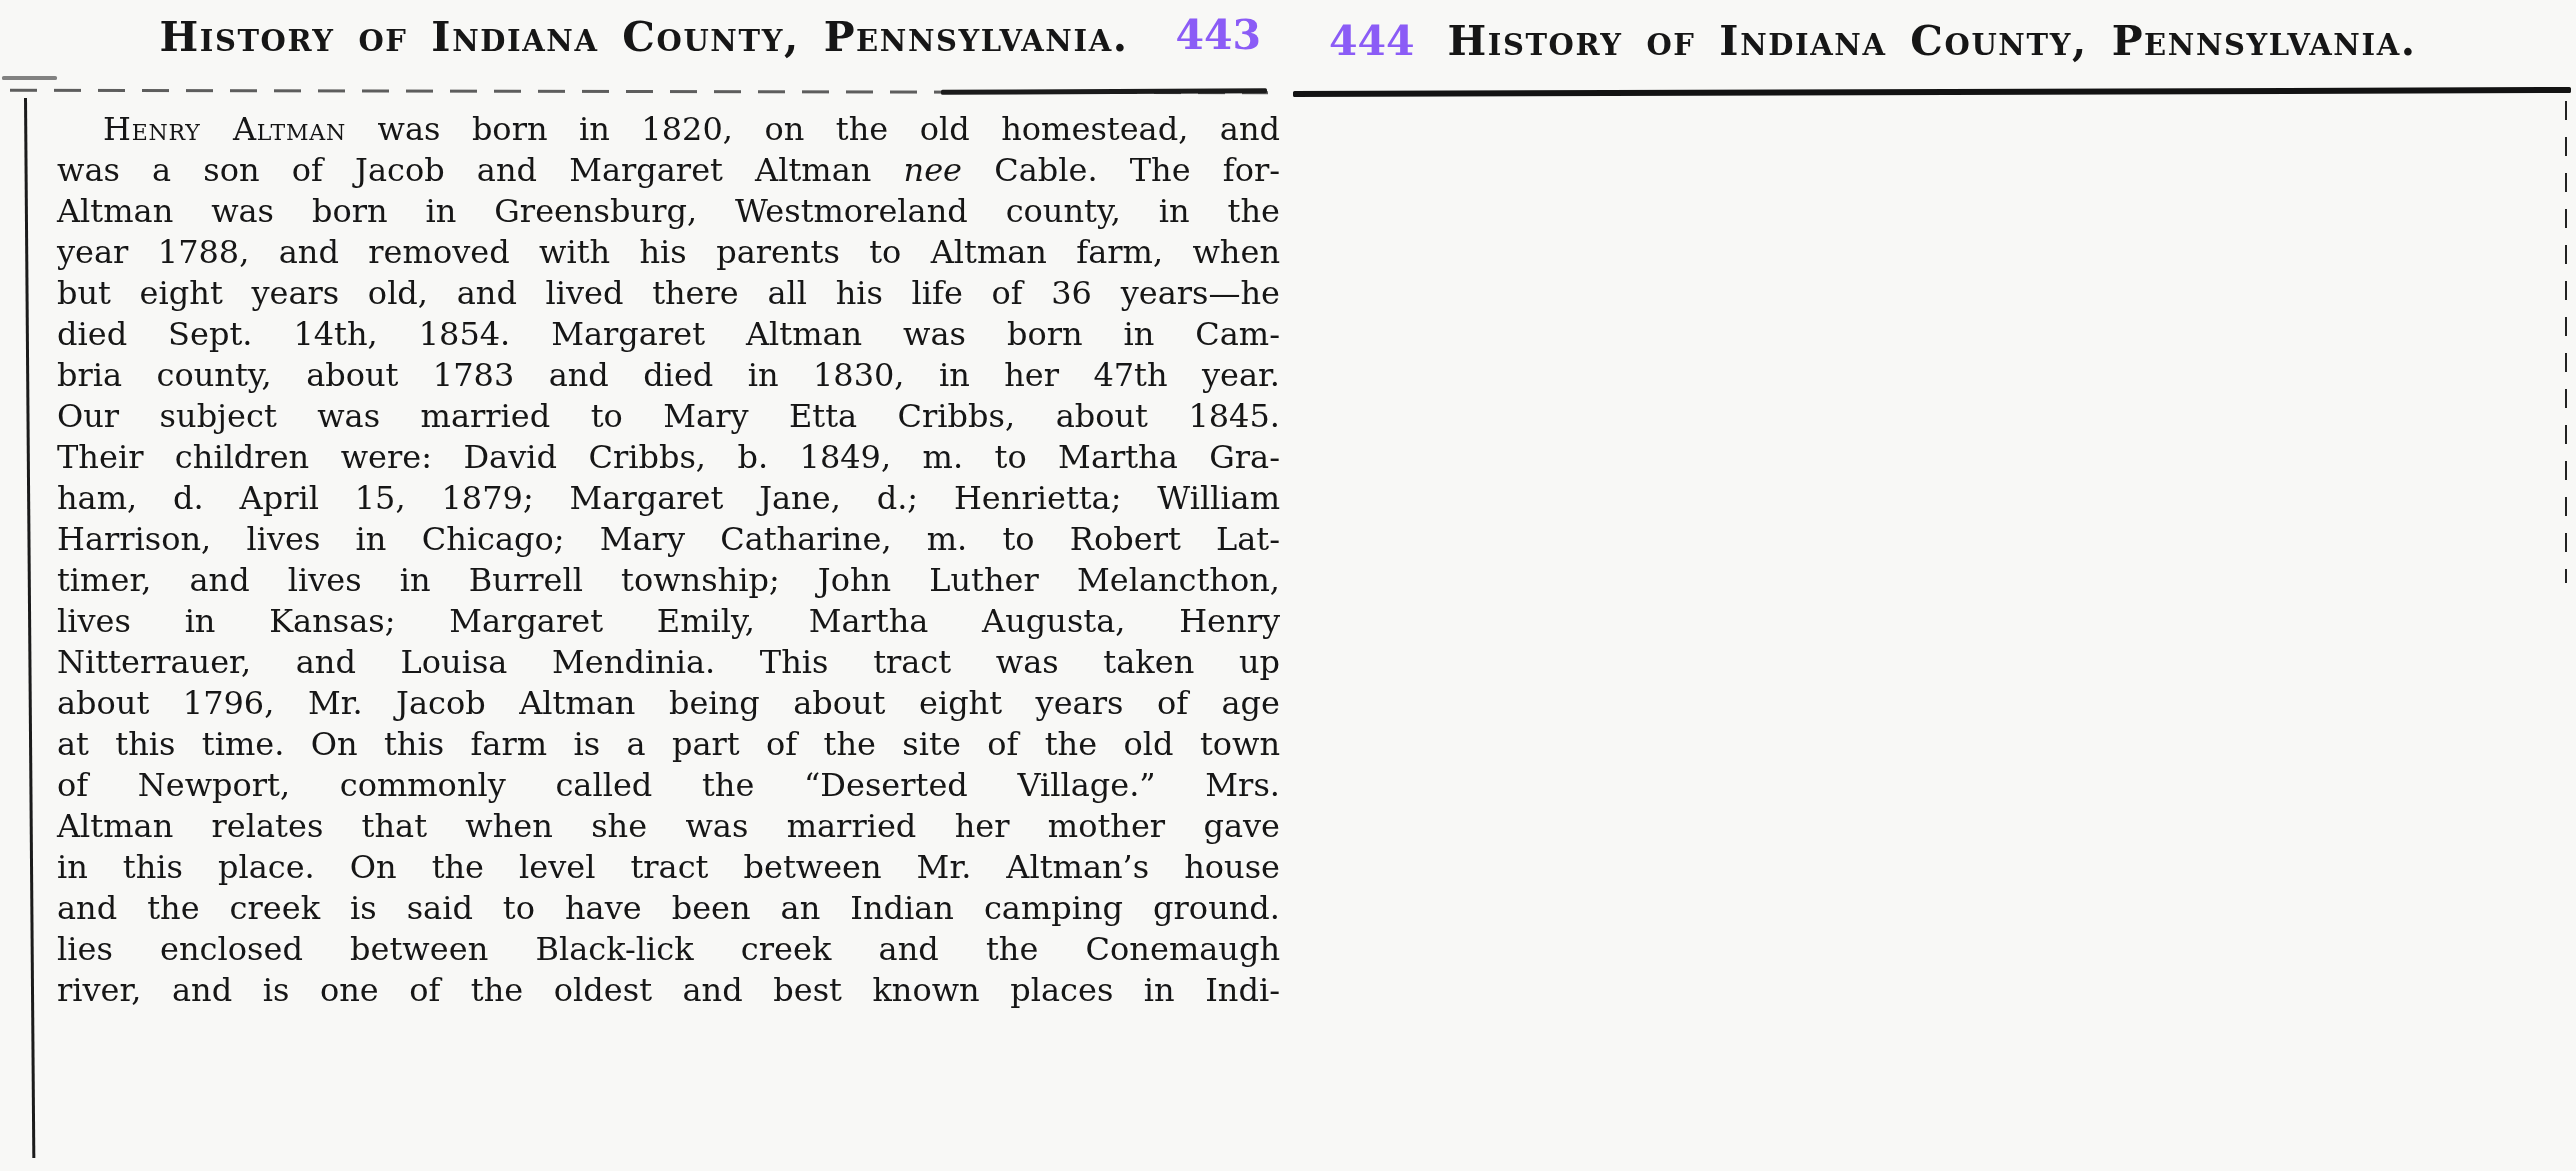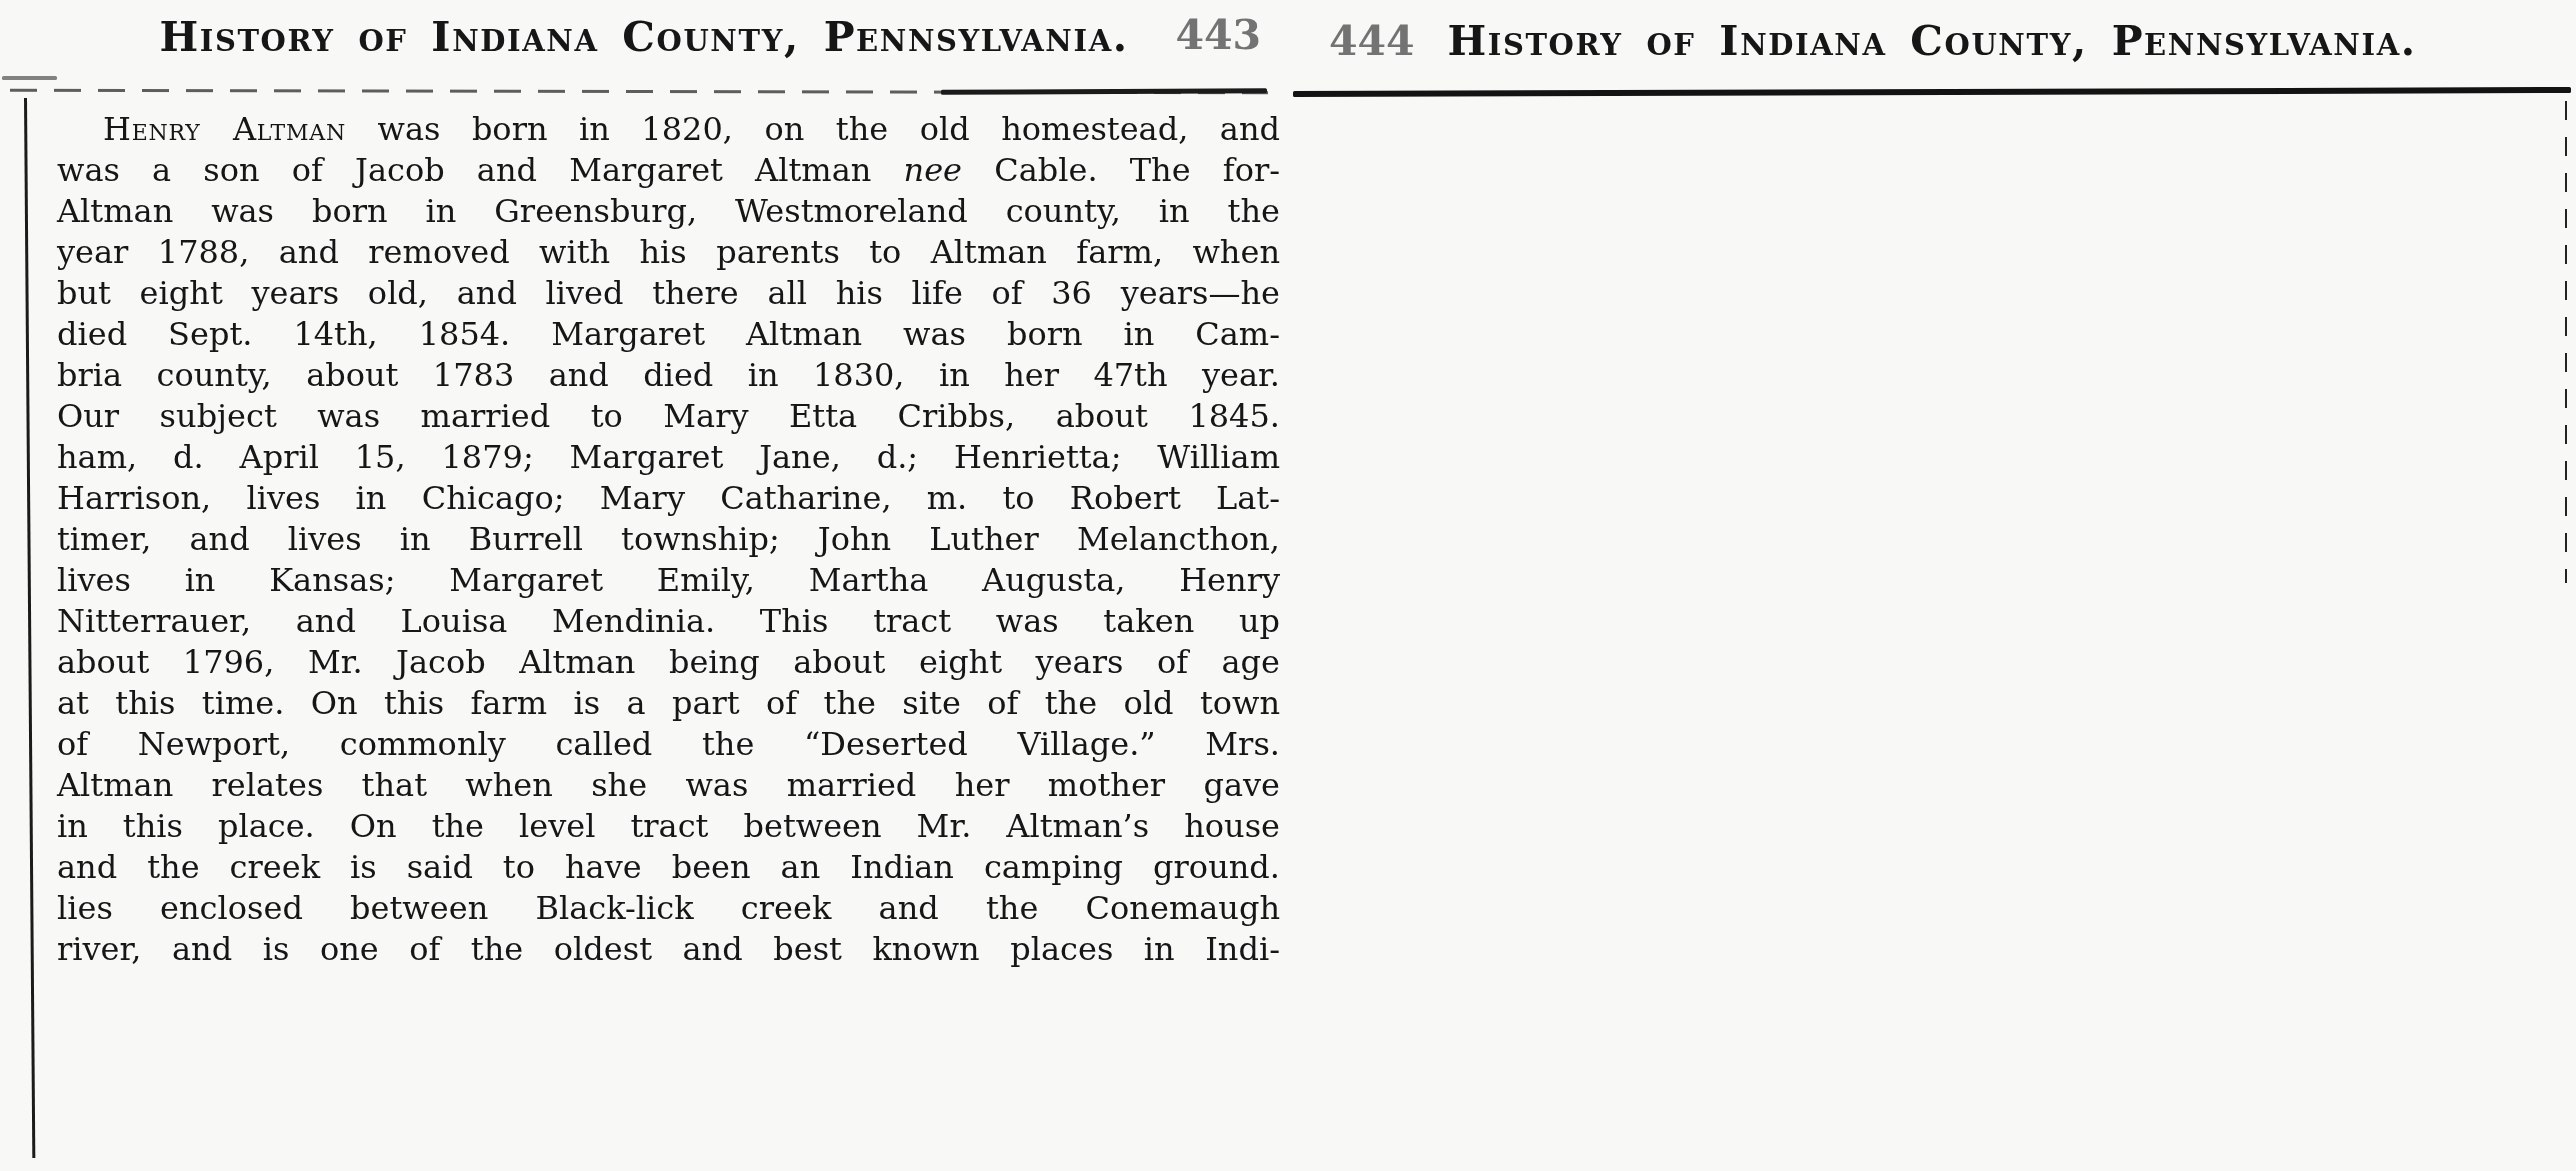--- a/index.html
+++ b/index.html
@@ -12,21 +12,21 @@
   #left-page{left:0;width:1288px;}
   #right-page{left:1288px;width:1288px;}
 
   .htitle{
     position:absolute;top:12.7px;left:0;right:0;text-align:center;
     font-size:41px;font-weight:bold;font-variant:small-caps;
     letter-spacing:1.6px;word-spacing:8px;color:#161616;
   }
   #right-page .htitle{top:17.4px;}
   .pagenum{
-    position:absolute;font-size:41px;font-weight:bold;color:#737373;top:11px;
+    position:absolute;font-size:41px;font-weight:bold;color:#8b5cf6;top:11px;
   }
   #left-page .pagenum{right:27px;}
   #right-page .pagenum{left:41px;top:17px;}
 
   
   .rule-broken{
     position:absolute;top:90px;left:9.5px;width:1258px;height:3.2px;
     background:repeating-linear-gradient(90deg,#2a2a2a 0 27px,rgba(42,42,42,0) 27px 44px);
     opacity:.75;transform:rotate(0.12deg);
   }
@@ -73,20 +73,21 @@
   <div class="smudge" style="left:1.6px;top:76px;width:55px;height:4px;"></div>
   <div class="textblock" id="left-text">
       <div class="tline indent"><span class="sc">Henry Altman</span><span> was born in 1820, on the old homestead, and</span></div>
       <div class="tline"><span>was a son of Jacob and Margaret Altman </span><span class="it">nee</span><span> Cable.  The for-</span></div>
       <div class="tline"><span>Altman was born in Greensburg, Westmoreland county, in the</span></div>
       <div class="tline"><span>year 1788, and removed with his parents to Altman farm, when</span></div>
       <div class="tline"><span>but eight years old, and lived there all his life of 36 years—he</span></div>
       <div class="tline"><span>died Sept. 14th, 1854.  Margaret Altman was born in Cam-</span></div>
       <div class="tline"><span>bria county, about 1783 and died in 1830, in her 47th year.</span></div>
       <div class="tline"><span>Our subject was married to Mary Etta Cribbs, about 1845.</span></div>
+      <div class="tline"><span>Their children were:  David Cribbs, b. 1849, m. to Martha Gra-</span></div>
       <div class="tline"><span>ham, d. April 15, 1879; Margaret Jane, d.; Henrietta; William</span></div>
       <div class="tline"><span>Harrison, lives in Chicago; Mary Catharine, m. to Robert Lat-</span></div>
       <div class="tline"><span>timer, and lives in Burrell township; John Luther Melancthon,</span></div>
       <div class="tline"><span>lives in Kansas; Margaret Emily, Martha Augusta, Henry</span></div>
       <div class="tline"><span>Nitterrauer, and Louisa Mendinia.  This tract was taken up</span></div>
       <div class="tline"><span>about 1796, Mr. Jacob Altman being about eight years of age</span></div>
       <div class="tline"><span>at this time.  On this farm is a part of the site of the old town</span></div>
       <div class="tline"><span>of Newport, commonly called the “Deserted Village.”  Mrs.</span></div>
       <div class="tline"><span>Altman relates that when she was married her mother gave</span></div>
       <div class="tline"><span>in this place.  On the level tract between Mr. Altman’s house</span></div>

